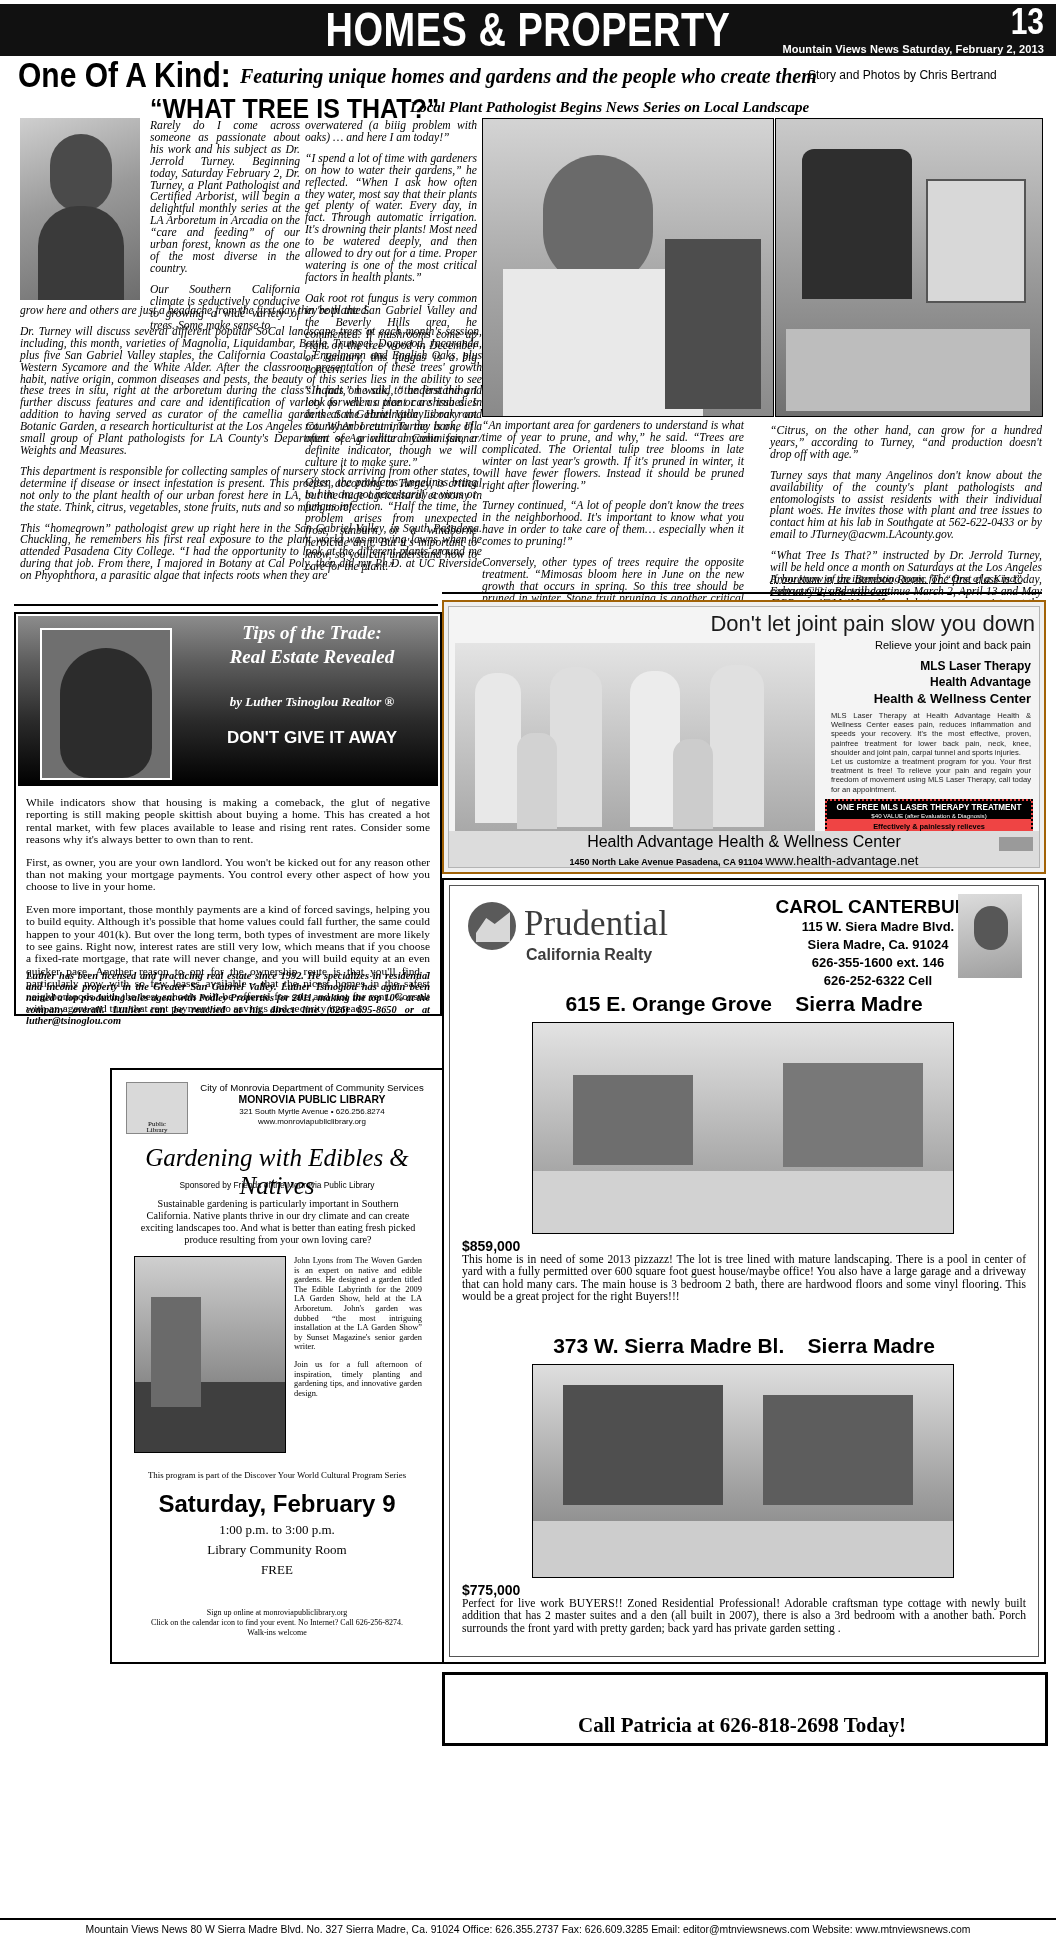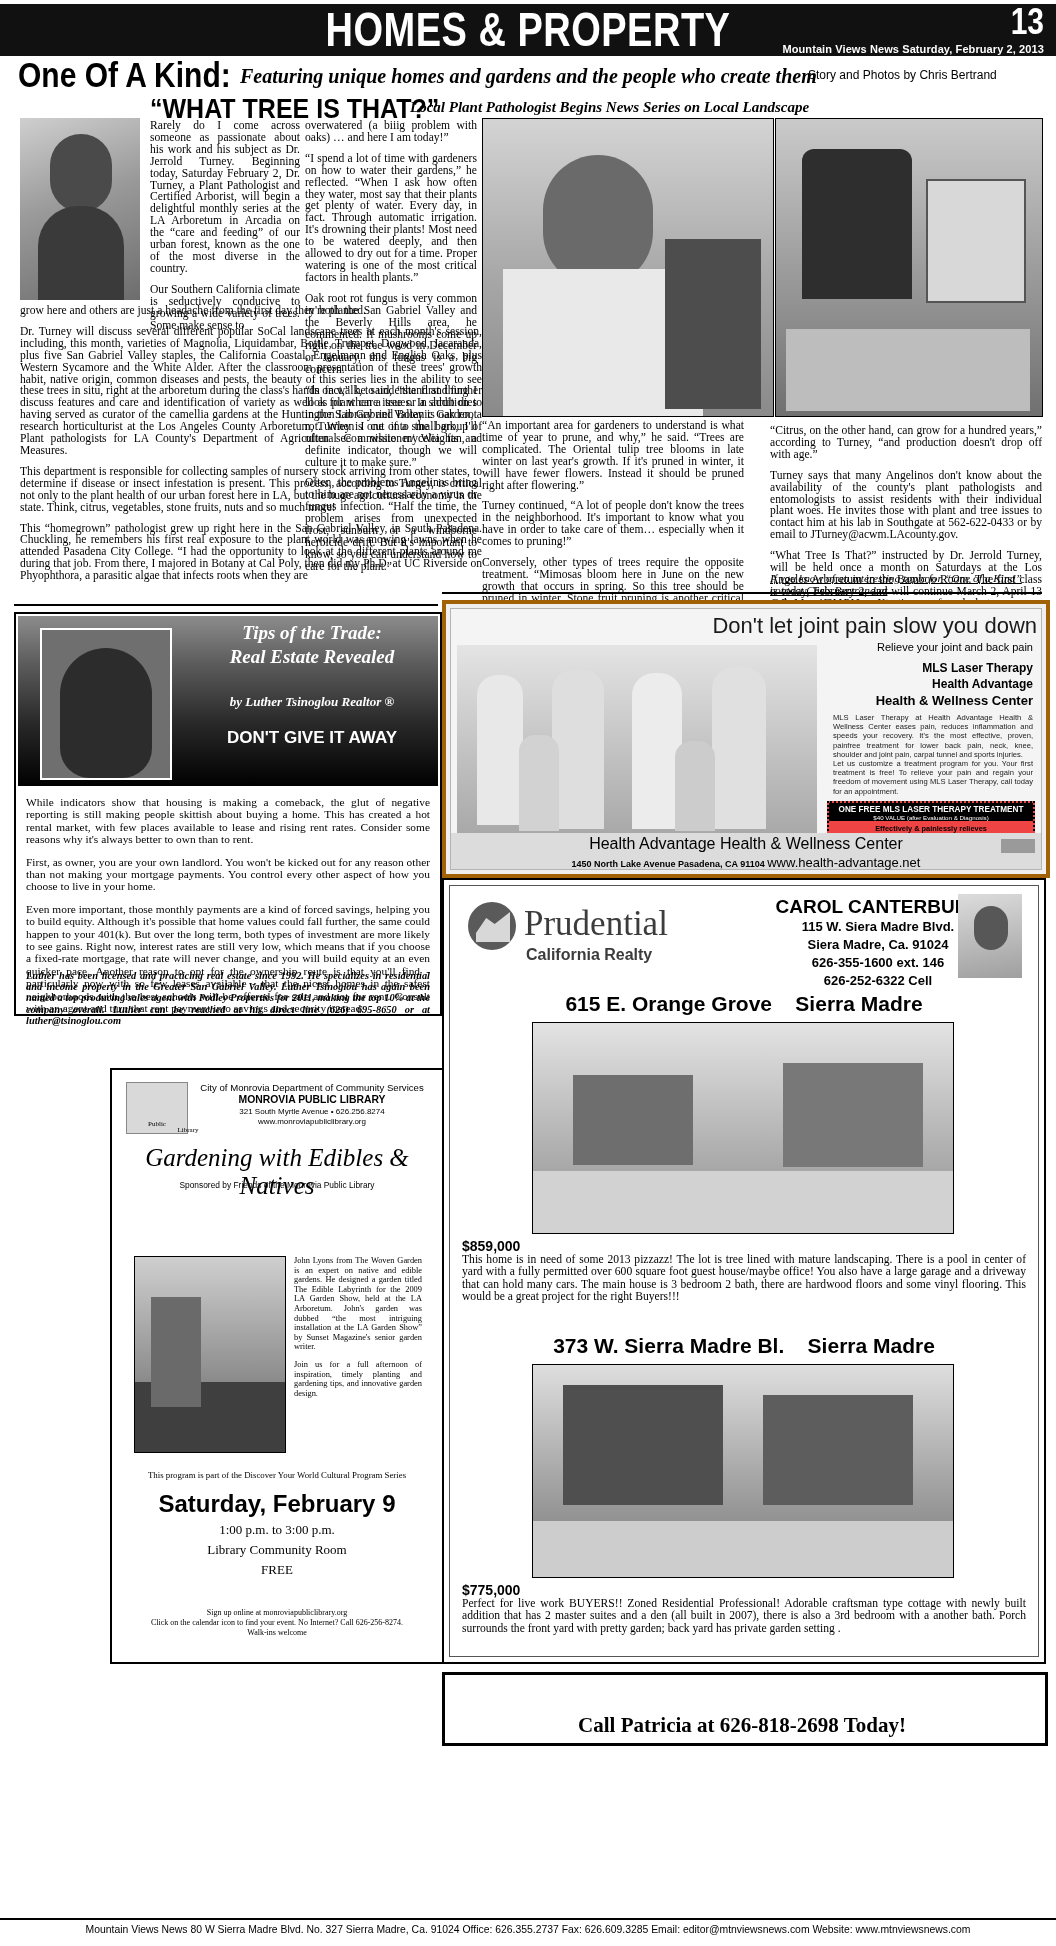--- a/index.html
+++ b/index.html
@@ -30,21 +30,21 @@
   
   .photo{background:#b9b9b9;position:absolute;overflow:hidden;}
   .photo .ph-grad{position:absolute;inset:0;}
 
   #photo-chris{left:20px;top:118px;width:120px;height:182px;}
   #photo-turney{left:482px;top:118px;width:290px;height:297px;border:1px solid #000;}
   #photo-lab{left:775px;top:118px;width:266px;height:297px;border:1px solid #000;}
 
   
   .col{position:absolute;font-size:11.6px;line-height:11.9px;text-align:justify;hyphens:auto;}
-  .col p{margin:0 0 9px 0;}
+  .col p{margin:0 0 9px 0;font-style:italic;}
   .col p.tight{margin-bottom:0;}
 
   #art-c1{left:150px;top:120px;width:150px;}
   #art-c1b{left:20px;top:305px;width:462px;}
   #art-c2{left:305px;top:120px;width:172px;}
   #art-c2b{left:482px;top:420px;width:262px;}
   #art-c3{left:770px;top:425px;width:272px;}
 
   .contactline{position:absolute;left:770px;top:572px;width:272px;font-size:11.4px;line-height:12.2px;
     font-style:italic;text-decoration:underline;}
@@ -66,21 +66,21 @@
     font-style:italic;font-weight:bold;font-size:13px;}
   .tips-slogan{position:absolute;left:170px;top:112px;width:248px;text-align:center;color:#fff;
     font-family:"Liberation Sans",sans-serif;font-weight:bold;font-size:17px;}
 
   #tips-body{position:absolute;left:10px;top:182px;width:404px;font-size:11.4px;line-height:12.4px;text-align:justify;}
   #tips-body p{margin:0 0 10px 0;}
   #tips-bio{position:absolute;left:10px;top:356px;width:404px;font-size:10.4px;line-height:11.2px;
     font-style:italic;font-weight:bold;text-align:justify;}
 
   
-  #health-ad{position:absolute;left:442px;top:600px;width:600px;height:270px;border:4px solid #a16207;background:#efefef;}
+  #health-ad{position:absolute;left:442px;top:600px;width:600px;height:270px;border:2px solid #a16207;background:#efefef;}
   #health-inner{position:absolute;left:4px;top:4px;width:590px;height:260px;border:1px solid #b4b4b4;background:#f4f4f4;}
   .hh-title{position:absolute;left:250px;top:4px;width:336px;text-align:right;
     font-family:"Liberation Sans",sans-serif;font-size:22px;color:#1a1a1a;}
   #hh-photo{position:absolute;left:6px;top:36px;width:360px;height:190px;background:#cfcfcf;}
   .hh-r{position:absolute;right:8px;width:200px;text-align:right;font-family:"Liberation Sans",sans-serif;}
   .hh-l1{top:32px;font-size:11px;}
   .hh-l2{top:52px;font-size:12px;font-weight:bold;}
   .hh-l3{top:68px;font-size:12px;font-weight:bold;}
   .hh-l4{top:84px;font-size:13px;font-weight:bold;}
   .hh-para{position:absolute;right:8px;width:200px;font-family:"Liberation Sans",sans-serif;
@@ -130,21 +130,21 @@
     font-family:"Liberation Sans",sans-serif;font-weight:bold;font-size:21px;}
   .listing-photo{position:absolute;background:#c2c2c2;border:1px solid #000;}
   .listing-price{position:absolute;font-family:"Liberation Sans",sans-serif;font-weight:bold;font-size:14px;}
   .listing-desc{position:absolute;font-size:11.6px;line-height:12.4px;text-align:justify;}
 
   
   #lib-ad{position:absolute;left:110px;top:1068px;width:330px;height:592px;border:2px solid #000;background:#fff;}
   #lib-logo{position:absolute;left:14px;top:12px;width:60px;height:50px;background:#d9d9d9;border:1px solid #888;}
   #lib-logo .lbl{position:absolute;left:0;bottom:5px;width:60px;text-align:center;font-size:7px;
     font-family:"Liberation Serif",serif;}
-  #lib-logo .lbl2{position:absolute;left:0;bottom:-1px;width:60px;text-align:center;font-size:7px;padding-left:31px;}
+  #lib-logo .lbl2{position:absolute;left:0;bottom:-1px;width:60px;text-align:center;font-size:7px;}
   .lib-hdr{position:absolute;left:80px;width:240px;text-align:center;font-family:"Liberation Sans",sans-serif;}
   .lh1{top:12px;font-size:9.6px;}
   .lh2{top:24px;font-size:10.4px;font-weight:bold;}
   .lh3{top:37px;font-size:8px;}
   .lh4{top:47px;font-size:8px;}
   #lib-title{position:absolute;left:0;top:74px;width:330px;text-align:center;font-style:italic;font-size:25px;}
   #lib-spons{position:absolute;left:0;top:110px;width:330px;text-align:center;font-size:8.4px;font-family:"Liberation Sans",sans-serif;}
   #lib-para{position:absolute;left:24px;top:128px;width:284px;font-size:10.2px;line-height:12px;text-align:center;}
   #lib-photo{position:absolute;left:22px;top:186px;width:150px;height:195px;background:#b9b9b9;border:1px solid #000;}
   #lib-bio{position:absolute;left:182px;top:186px;width:128px;font-size:8.4px;line-height:9.6px;text-align:justify;}
@@ -350,20 +350,21 @@
     <div id="lib-logo">
       <div class="lbl">Public</div>
       <div class="lbl2">Library</div>
     </div>
     <div class="lib-hdr lh1">City of Monrovia Department of Community Services</div>
     <div class="lib-hdr lh2">MONROVIA PUBLIC LIBRARY</div>
     <div class="lib-hdr lh3">321 South Myrtle Avenue • 626.256.8274</div>
     <div class="lib-hdr lh4">www.monroviapubliclibrary.org</div>
     <div id="lib-title">Gardening with Edibles &amp; Natives</div>
     <div id="lib-spons">Sponsored by Friends of the Monrovia Public Library</div>
+    <div id="lib-para">Sustainable gardening is particularly important in Southern California. Native plants thrive in our dry climate and can create exciting landscapes too. And what is better than eating fresh picked produce resulting from your own loving care?</div>
     <div id="lib-photo">
       <div style="position:absolute;inset:0;background:linear-gradient(180deg,#cfcfcf,#8f8f8f 60%,#5e5e5e);"></div>
       <div style="position:absolute;left:0;bottom:0;width:150px;height:70px;background:#3f3f3f;"></div>
       <div style="position:absolute;left:16px;top:40px;width:50px;height:110px;background:#6a6a6a;"></div>
     </div>
     <div id="lib-bio">
       <p>John Lyons from The Woven Garden is an expert on native and edible gardens. He designed a garden titled The Edible Labyrinth for the 2009 LA Garden Show, held at the LA Arboretum. John's garden was dubbed “the most intriguing installation at the LA Garden Show” by Sunset Magazine's senior garden writer.</p>
       <p>Join us for a full afternoon of inspiration, timely planting and gardening tips, and innovative garden design.</p>
     </div>
     <div id="lib-series">This program is part of the Discover Your World Cultural Program Series</div>

